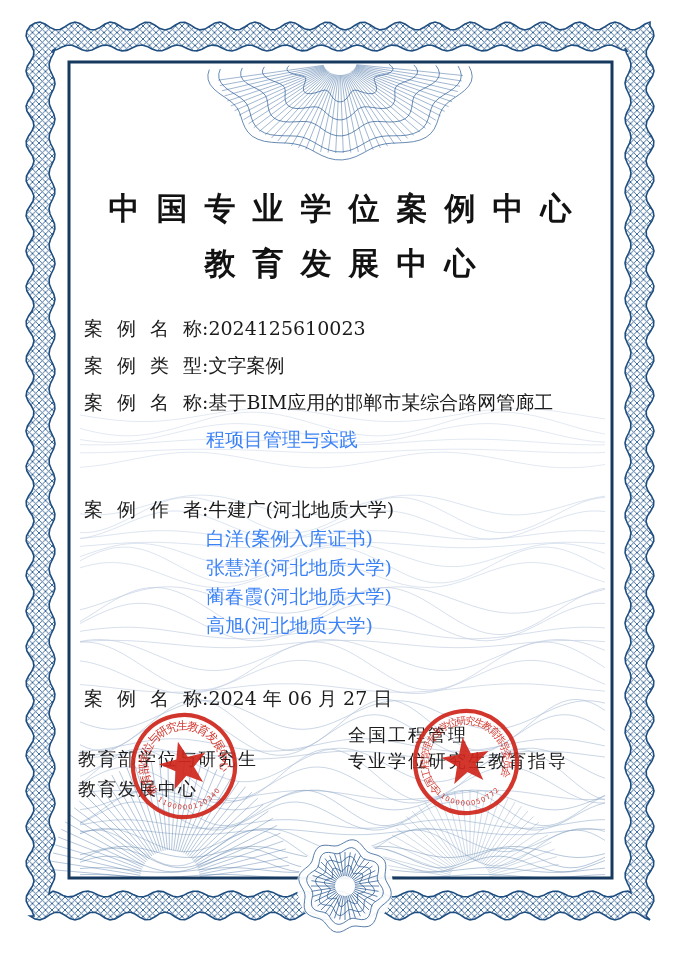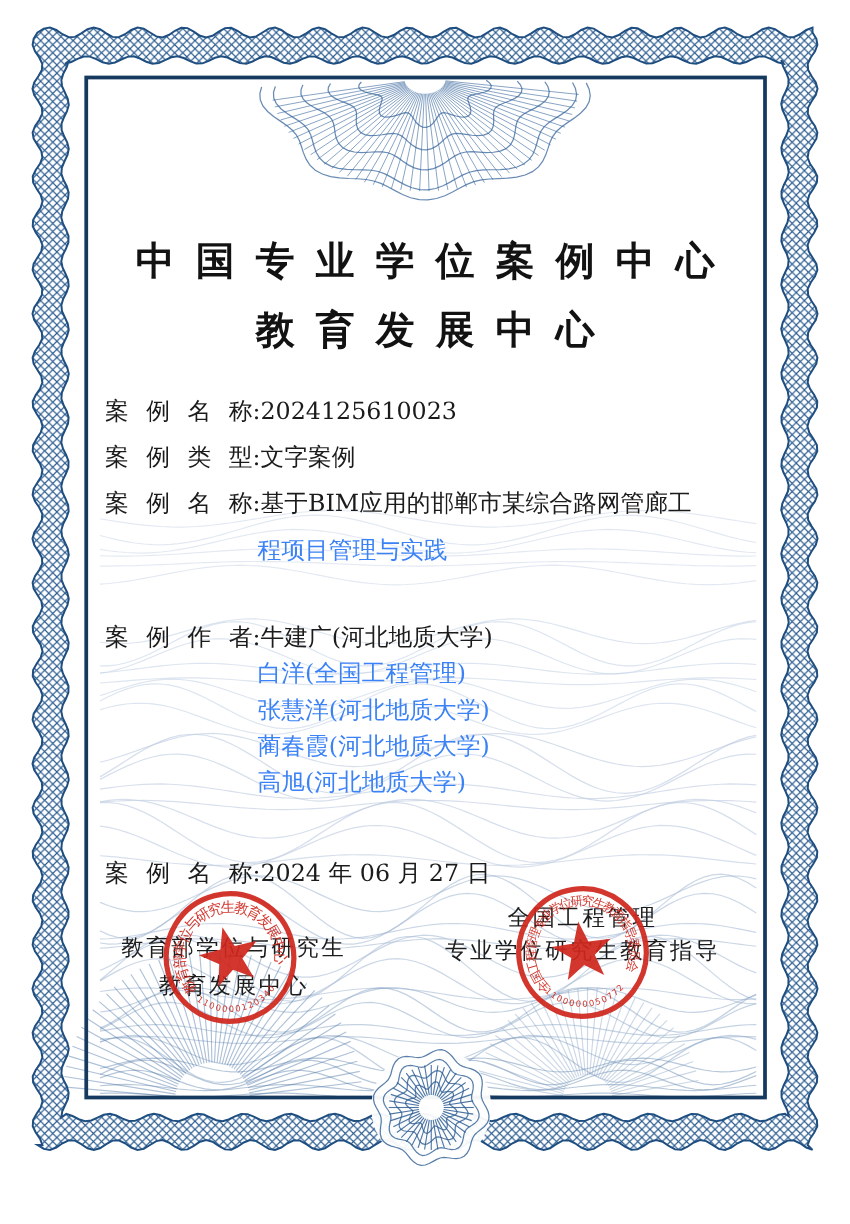--- a/index.html
+++ b/index.html
@@ -8,21 +8,21 @@
   svg.layer{position:absolute;left:0;top:0;width:680px;height:979px;pointer-events:none;}
   .title{position:absolute;left:0;right:0;text-align:center;font-weight:700;font-size:31px;
          letter-spacing:17px;padding-left:17px;color:#121212;white-space:nowrap;}
   .t1{top:188px;}
   .t2{top:243px;}
   .row{position:absolute;left:84px;font-size:19px;white-space:nowrap;color:#1b1b1b;}
   .lbl{display:inline-block;width:118px;text-align:justify;text-align-last:justify;}
   .colon{display:inline-block;}
   .val{}
   .vline{position:absolute;left:206px;font-size:19px;white-space:nowrap;color:#3b82f6;}
-  .org{position:absolute;text-align:center;font-size:18px;letter-spacing:2px;color:#1c1c1c;}
+  .org{position:absolute;font-size:18px;letter-spacing:2px;color:#1c1c1c;}
   .org-left{left:78px;width:218px;top:744px;line-height:30px;}
   .org-right{left:348px;width:236px;top:722px;line-height:26px;}
 </style>
 </head>
 <body>
 
 <div class="page">
 
   <svg class="layer" id="deco" viewBox="0 0 680 979">
       <path d="M80.0 415.0L87.0 416.2L94.0 417.3L101.0 418.3L108.0 419.3L115.0 420.1L122.0 420.7L129.0 421.2L136.0 421.5L143.0 421.6L150.0 421.5L157.0 421.2L164.0 420.7L171.0 420.0L178.0 419.1L185.0 418.2L192.0 417.1L199.0 416.0L206.0 414.8L213.0 413.7L220.0 412.6L227.0 411.5L234.0 410.6L241.0 409.8L248.0 409.2L255.0 408.7L262.0 408.5L269.0 408.4L276.0 408.6L283.0 408.9L290.0 409.4L297.0 410.1L304.0 411.0L311.0 412.0L318.0 413.0L325.0 414.2L332.0 415.3L339.0 416.5L346.0 417.6L353.0 418.6L360.0 419.5L367.0 420.3L374.0 420.9L381.0 421.3L388.0 421.6L395.0 421.6L402.0 421.4L409.0 421.0L416.0 420.5L423.0 419.8L430.0 418.9L437.0 417.9L444.0 416.8L451.0 415.7L458.0 414.5L465.0 413.4L472.0 412.3L479.0 411.3L486.0 410.4L493.0 409.6L500.0 409.0L507.0 408.6L514.0 408.4L521.0 408.4L528.0 408.6L535.0 409.0L542.0 409.6L549.0 410.4L556.0 411.3L563.0 412.3L570.0 413.4L577.0 414.5L584.0 415.7L591.0 416.8L598.0 417.9L605.0 418.9" fill="none" stroke="#ccd7e8" stroke-width="1" opacity="0.55"></path>
@@ -265,21 +265,21 @@
   </div>
 
   <div class="row" style="top:353px">
     <span class="lbl">案例类型</span><span class="colon">:</span><span class="val">文字案例</span>
   </div>
   <div class="vline" style="top:427px">程项目管理与实践</div>
 
   <div class="row" style="top:497px">
     <span class="lbl">案例作者</span><span class="colon">:</span><span class="val">牛建广(河北地质大学)</span>
   </div>
-  <div class="vline" style="top:526px">白洋(全国工程管理)</div>
+  <div class="vline" style="top:526px">白洋(案例入库证书)</div>
   <div class="vline" style="top:555px">张慧洋(河北地质大学)</div>
   <div class="vline" style="top:584px">蔺春霞(河北地质大学)</div>
   <div class="vline" style="top:613px">高旭(河北地质大学)</div>
 
   <div class="row" style="top:686px">
     <span class="lbl">案例名称</span><span class="colon">:</span><span class="val">2024 年 06 月 27 日</span>
   </div>
 
   <div class="org org-left">
     <div>教育部学位与研究生</div>

